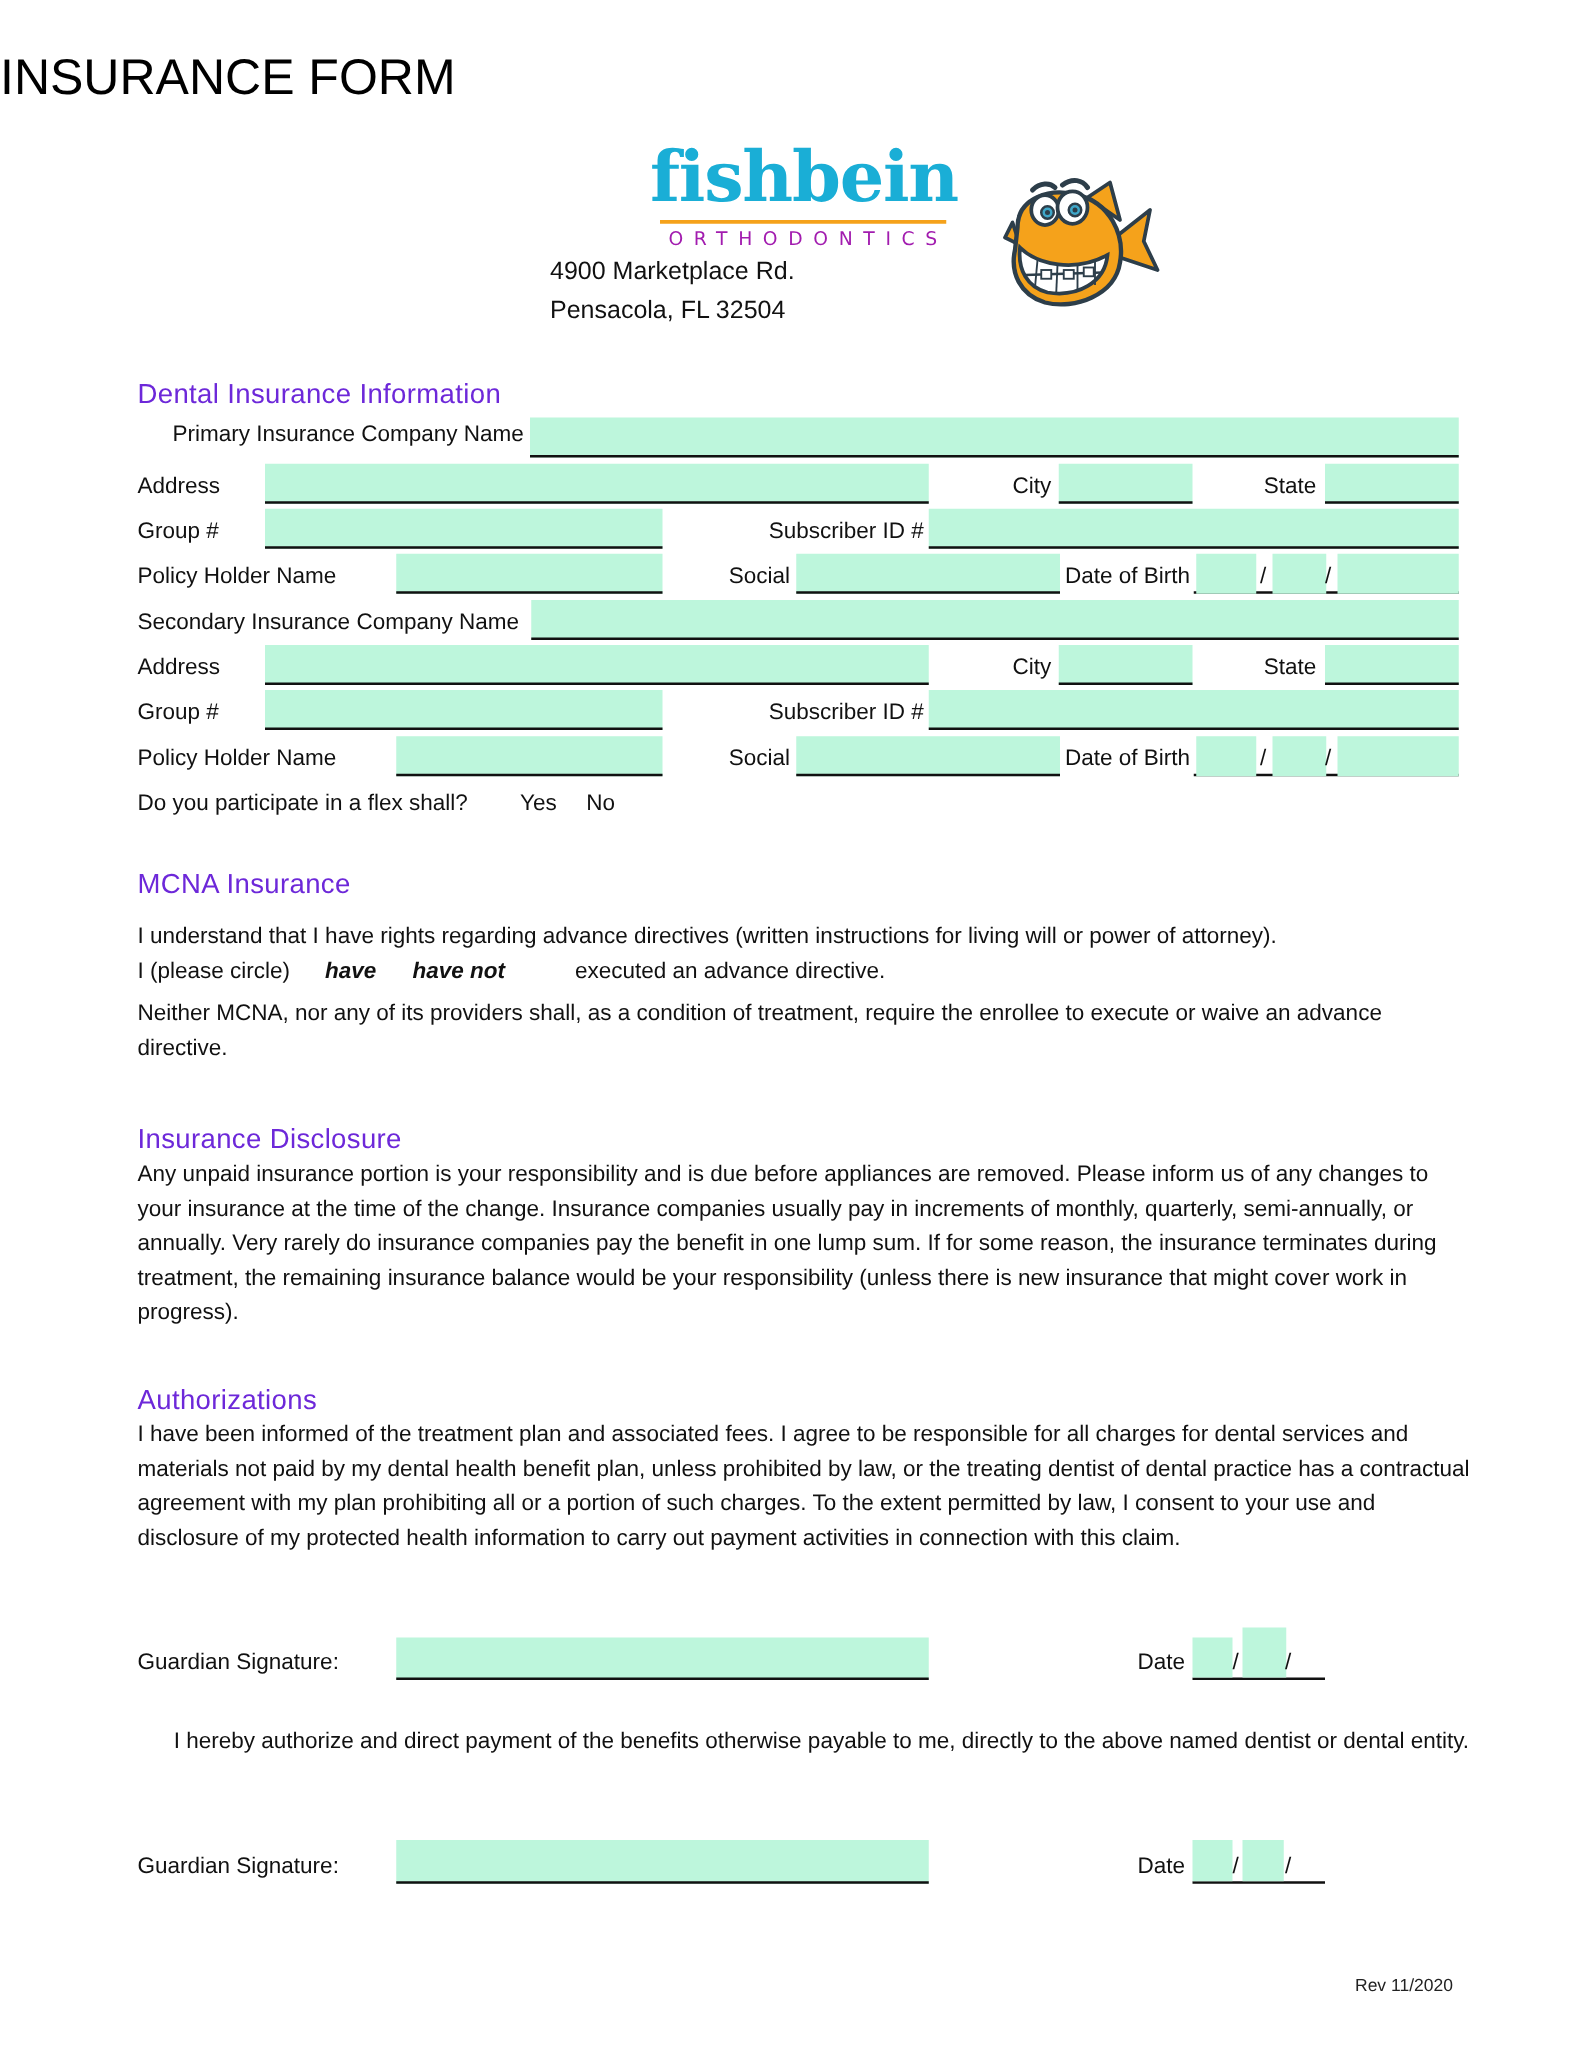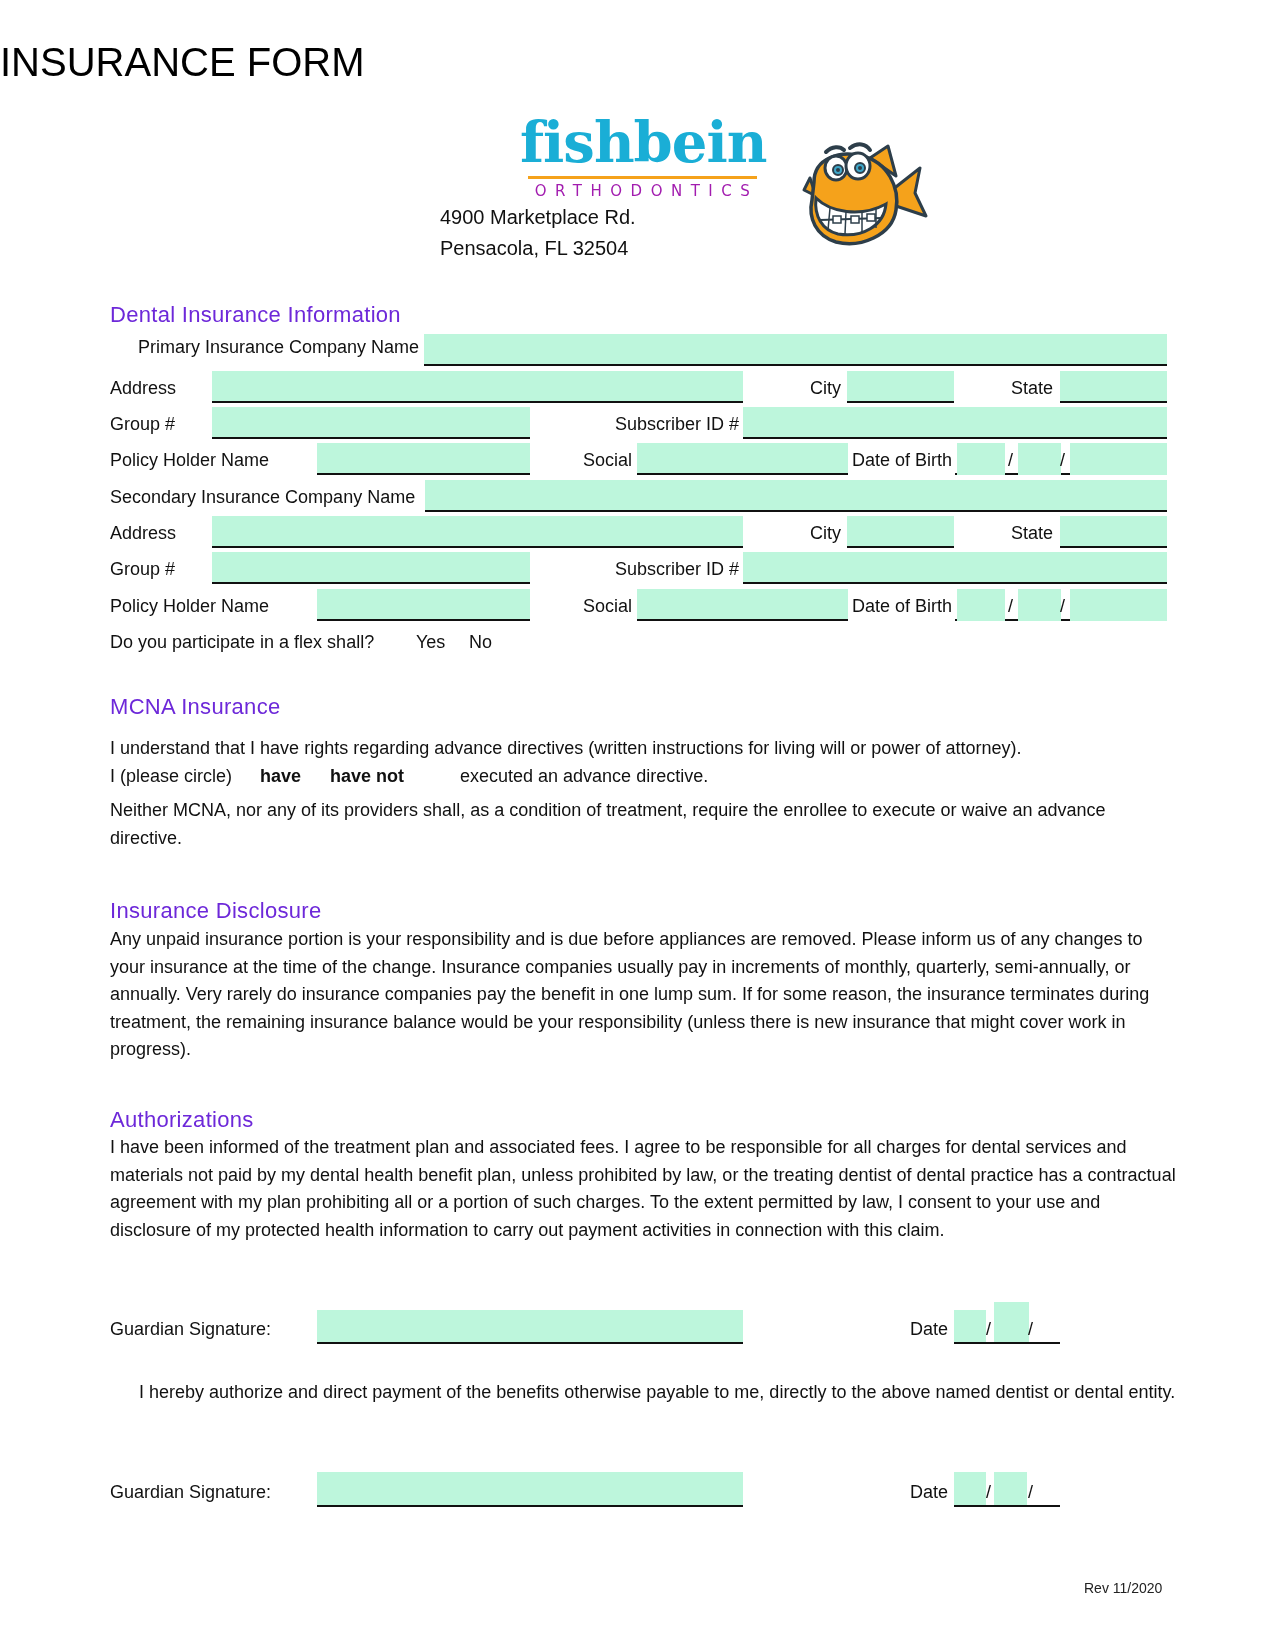--- a/index.html
+++ b/index.html
@@ -13,21 +13,21 @@
   .logo-sub { font-family:"DejaVu Sans", sans-serif; font-weight:normal; font-size:15px; color:#a21caf; letter-spacing:8.5px; text-align:center; margin-top:3px; padding-left:8px; }
   .addr { left:440px; width:395px; text-align:left; font-size:20px; color:#111; }
   .fish { left:800px; top:138px; width:130px; height:115px; }
   .section-h { left:110px; font-size:22px; color:#6d28d9; letter-spacing:0.3px; }
   .lbl { font-size:18px; color:#111; white-space:nowrap; }
   .lbl.right { text-align:right; }
   .field { background:#bdf6dc; border-bottom:2px solid #111; height:32px; box-sizing:border-box; }
   .field.nofill { background:transparent; }
   .slash { font-size:18px; color:#111; }
   .para { left:110px; width:1070px; font-size:18px; line-height:27.5px; color:#111; }
-  .bold { font-weight:bold; }
+  .bold { font-weight:bold;font-style:italic; }
   .rev { left:1084px; top:1580px; font-size:14px; color:#222; }
 </style>
 </head>
 <body>
 
 <div class="abs title">INSURANCE FORM</div>
 
 <div class="abs logo">
   <div class="logo-word">fishbein</div>
   <div class="logo-bar"></div>

